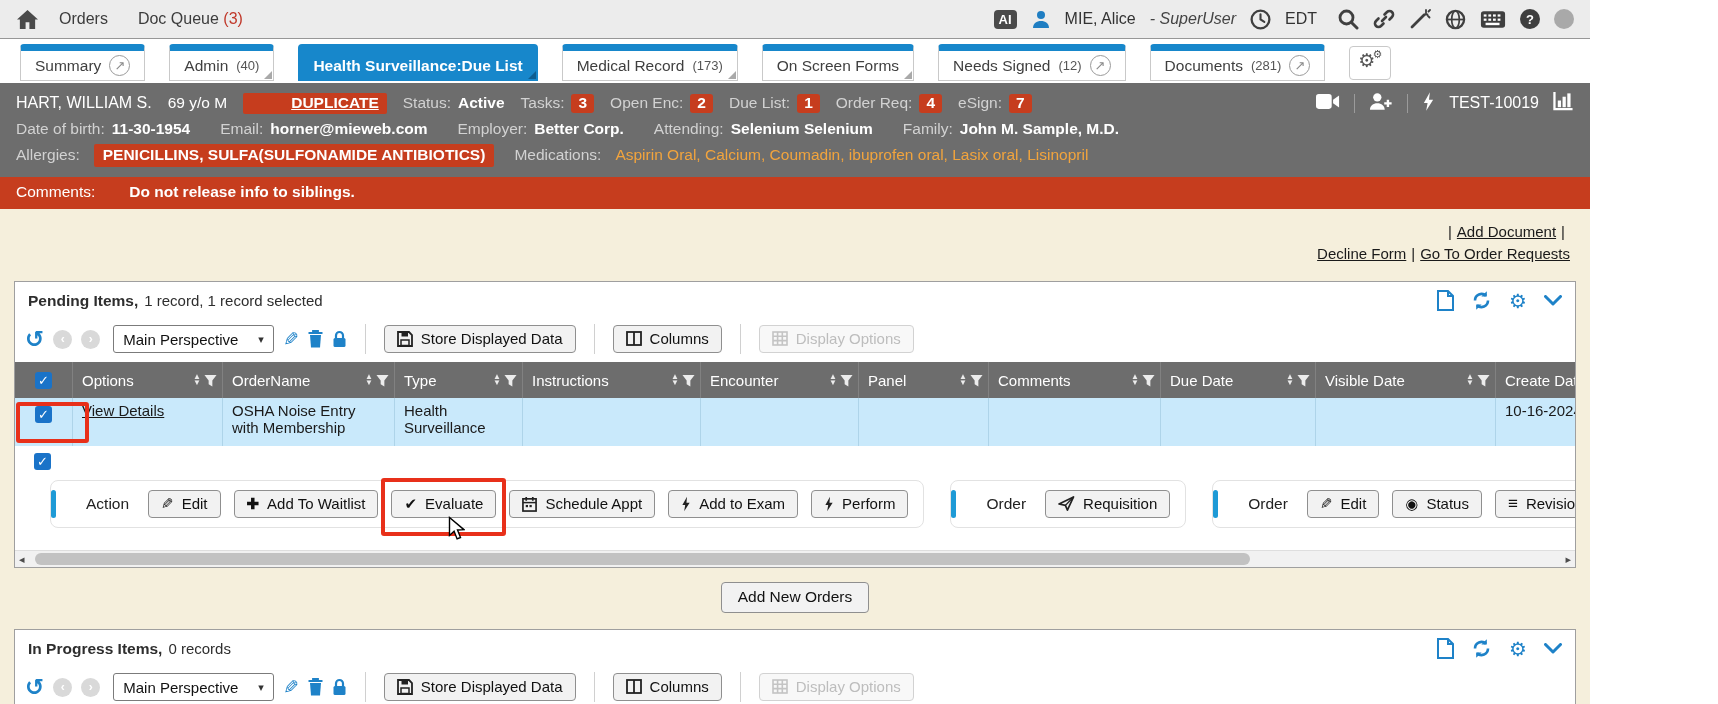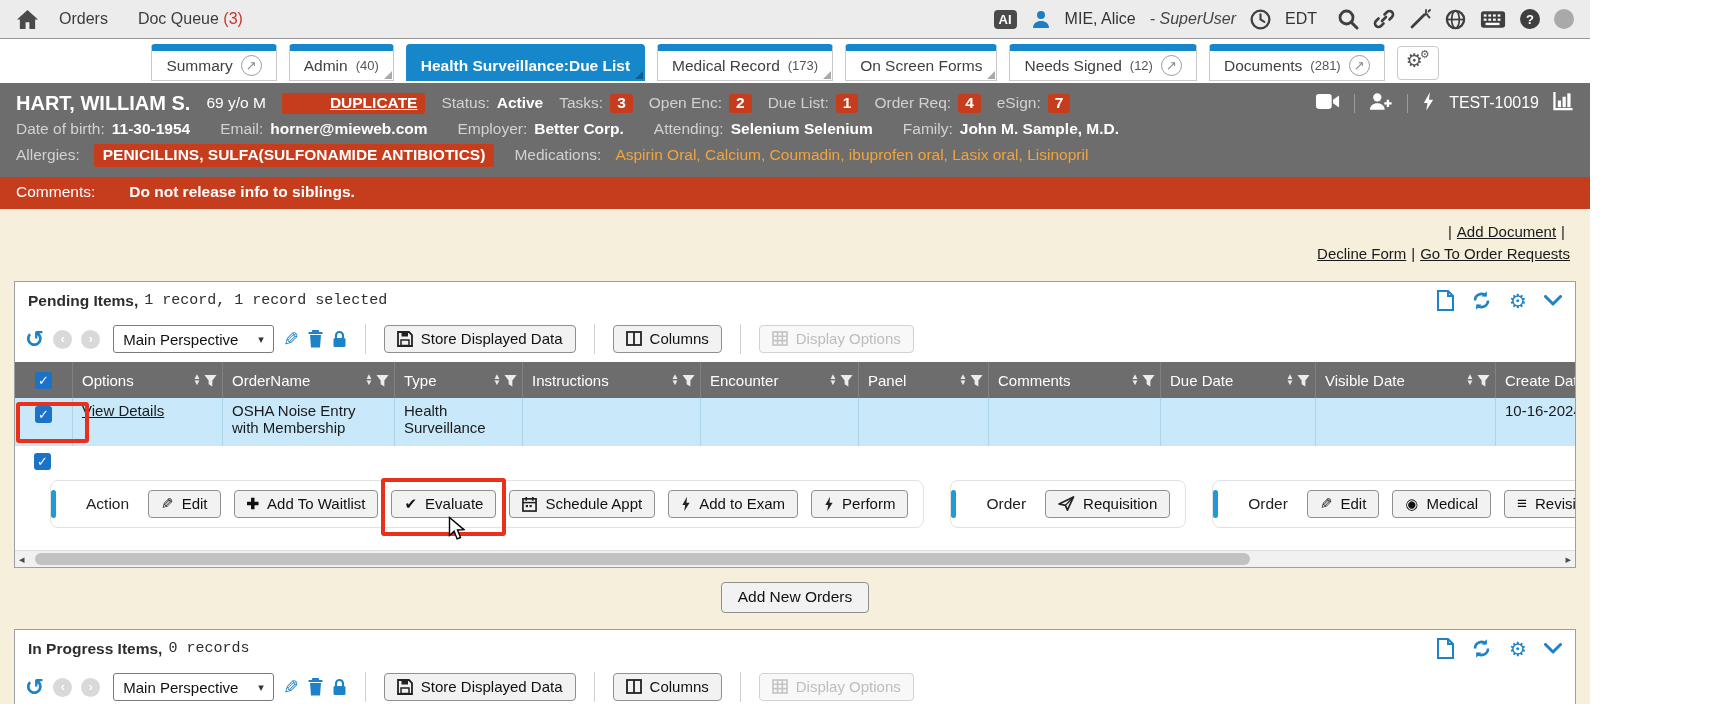--- a/index.html
+++ b/index.html
@@ -13,35 +13,35 @@
 .top-right { margin-left: auto; display: flex; align-items: center; gap: 14px; }
 .ai-badge { background: #4a4a4a; color: #fff; font-weight: bold; font-size: 13px; border-radius: 4px; padding: 3px 5px; line-height: 1; }
 .user-name { font-size: 16px; color: #333; }
 .user-role { font-size: 16px; color: #444; font-style: italic; }
 .tz { font-size: 16px; color: #333; }
 .help-circle { width: 20px; height: 20px; border-radius: 50%; background: #3f3f3f; color: #fff; font-weight: bold; font-size: 13px; display: flex; align-items: center; justify-content: center; }
 .avatar-circle { width: 20px; height: 20px; border-radius: 50%; background: #a9a9a9; }
 .tico svg { display: block; }
 
 
-.tabbar { background: #fff; padding: 5px 12px 2px; display: flex; align-items: flex-end; gap: 12px; justify-content: center; }
+.tabbar { background: #fff; padding: 5px 20px 2px; display: flex; align-items: flex-end; gap: 24px; }
 .tab { position: relative; display: flex; align-items: center; gap: 8px; height: 37px; padding: 0 14px; background: #fff; border: 1px solid #c9c9c9; border-top: 7px solid #1787cb; border-radius: 4px 4px 0 0; font-size: 15.5px; color: #3f3f3f; cursor: default; white-space: nowrap; }
 .tab .cnt { font-size: 13px; color: #555; }
 .tab.active { background: #1787cb; border-color: #1787cb; color: #fff; font-weight: bold; }
 .fold { position: absolute; right: 1px; bottom: 1px; width: 0; height: 0; border-left: 8px solid transparent; border-bottom: 8px solid #a9a9a9; }
 .tab.active .fold { border-bottom-color: #0e5e91; }
 .ext-circle { width: 21px; height: 21px; border-radius: 50%; border: 1.5px solid #9a9a9a; color: #8a8a8a; font-size: 13px; display: flex; align-items: center; justify-content: center; line-height: 1; }
 .gears-btn { display: flex; align-items: flex-start; height: 34px; padding: 4px 8px; border: 1px solid #c9c9c9; border-radius: 4px; background: #fff; color: #555; margin-bottom: 1px; }
 .gears-btn .g1 { font-size: 19px; line-height: 1; } .gears-btn .g2 { font-size: 11px; line-height: 1; margin: -2px 0 0 -3px; }
 
 
 .pt-header { background: #6d6d6d; color: #fff; padding: 7px 16px 9px; font-size: 15.5px; }
 .pt-row { display: flex; align-items: center; min-height: 26px; }
 .pt-row1 { gap: 16px; } .pt-row2 { gap: 30px; } .pt-row3 { gap: 14px; }
-.pt-name { font-weight: bold; font-size: 20px; }
+.pt-name { font-weight: normal; font-size: 16px; }
 .lbl { color: #d2d2d2; }
 .val { color: #fff; font-weight: bold; }
 .pair { display: flex; gap: 7px; align-items: center; }
 .red-chip { background: #c63d1e; color: #fff; font-weight: bold; padding: 1px 8px 2px; border-radius: 2px; }
 .dup-chip { text-decoration: underline; padding-left: 48px; }
 .num-chip { background: #c63d1e; color: #fff; font-weight: bold; padding: 0 7px 1px; border-radius: 3px; }
 .pt-right { margin-left: auto; display: flex; align-items: center; gap: 14px; }
 .vsep { width: 1px; height: 19px; background: #9b9b9b; }
 .pt-id { font-size: 16px; }
 .meds { color: #f2a43d; }
@@ -53,21 +53,21 @@
 
 
 .links-block { text-align: right; padding: 12px 20px 0; font-size: 15px; color: #1a1a1a; line-height: 22px; }
 .links-block a { color: #1a1a1a; text-decoration: underline; cursor: pointer; }
 .lpipe { margin: 0 5px; }
 
 
 .panel { position: relative; margin: 16px 14px 0; background: #fff; border: 1px solid #9f9f9f; }
 .panel-header { display: flex; align-items: center; padding: 8px 13px; }
 .panel-title { font-weight: bold; font-size: 15.5px; color: #2e2e2e; }
-.panel-sub { font-size: 15px; color: #2e2e2e; margin-left: 6px; font-family: Liberation Mono, monospace; }
+.panel-sub { font-size: 15px; color: #2e2e2e; margin-left: 6px; }
 .panel-icons { margin-left: auto; display: flex; align-items: center; gap: 17px; }
 .panel-icons .pic { cursor: pointer; } .pic svg { display: block; }
 
 .toolbar { display: flex; align-items: center; padding: 5px 10px 8px; gap: 9px; }
 .tb-undo { color: #1e82c8; font-size: 23px; font-weight: bold; line-height: 1; cursor: pointer; }
 .nav-circle { width: 19px; height: 19px; border-radius: 50%; background: #d9d9d9; color: #fff; font-size: 12px; font-weight: bold; display: flex; align-items: center; justify-content: center; }
 .select-box { display: flex; align-items: center; gap: 20px; border: 1px solid #7b7b7b; border-radius: 3px; background: #fff; height: 28px; padding: 0 9px; font-size: 15px; color: #111; cursor: pointer; }
 .select-box .caret { font-size: 11px; color: #333; }
 .blue-ico { color: #1e82c8; cursor: pointer; } .blue-ico svg { display: block; }
 .pencil-ico { font-size: 19px; line-height: 1; transform: scaleX(-1); }
@@ -647,21 +647,21 @@
           </button>
         </div>
         <div class="agroup">
           <span class="agroup-label">Order</span>
           <button class="btn">
             <span class="bico pencil-ico">✎</span>
             <span>Edit</span>
           </button>
           <button class="btn">
             <span class="bico">◉</span>
-            <span>Medical</span>
+            <span>Status</span>
           </button>
           <button class="btn">
             <span class="bico" style="font-weight:bold;font-size:17px">≡</span>
             <span>Revisions</span>
           </button>
           <button class="btn">
             <span class="bico" style="font-weight:bold">?</span>
             <span>Show Questions</span>
           </button>
         </div>

